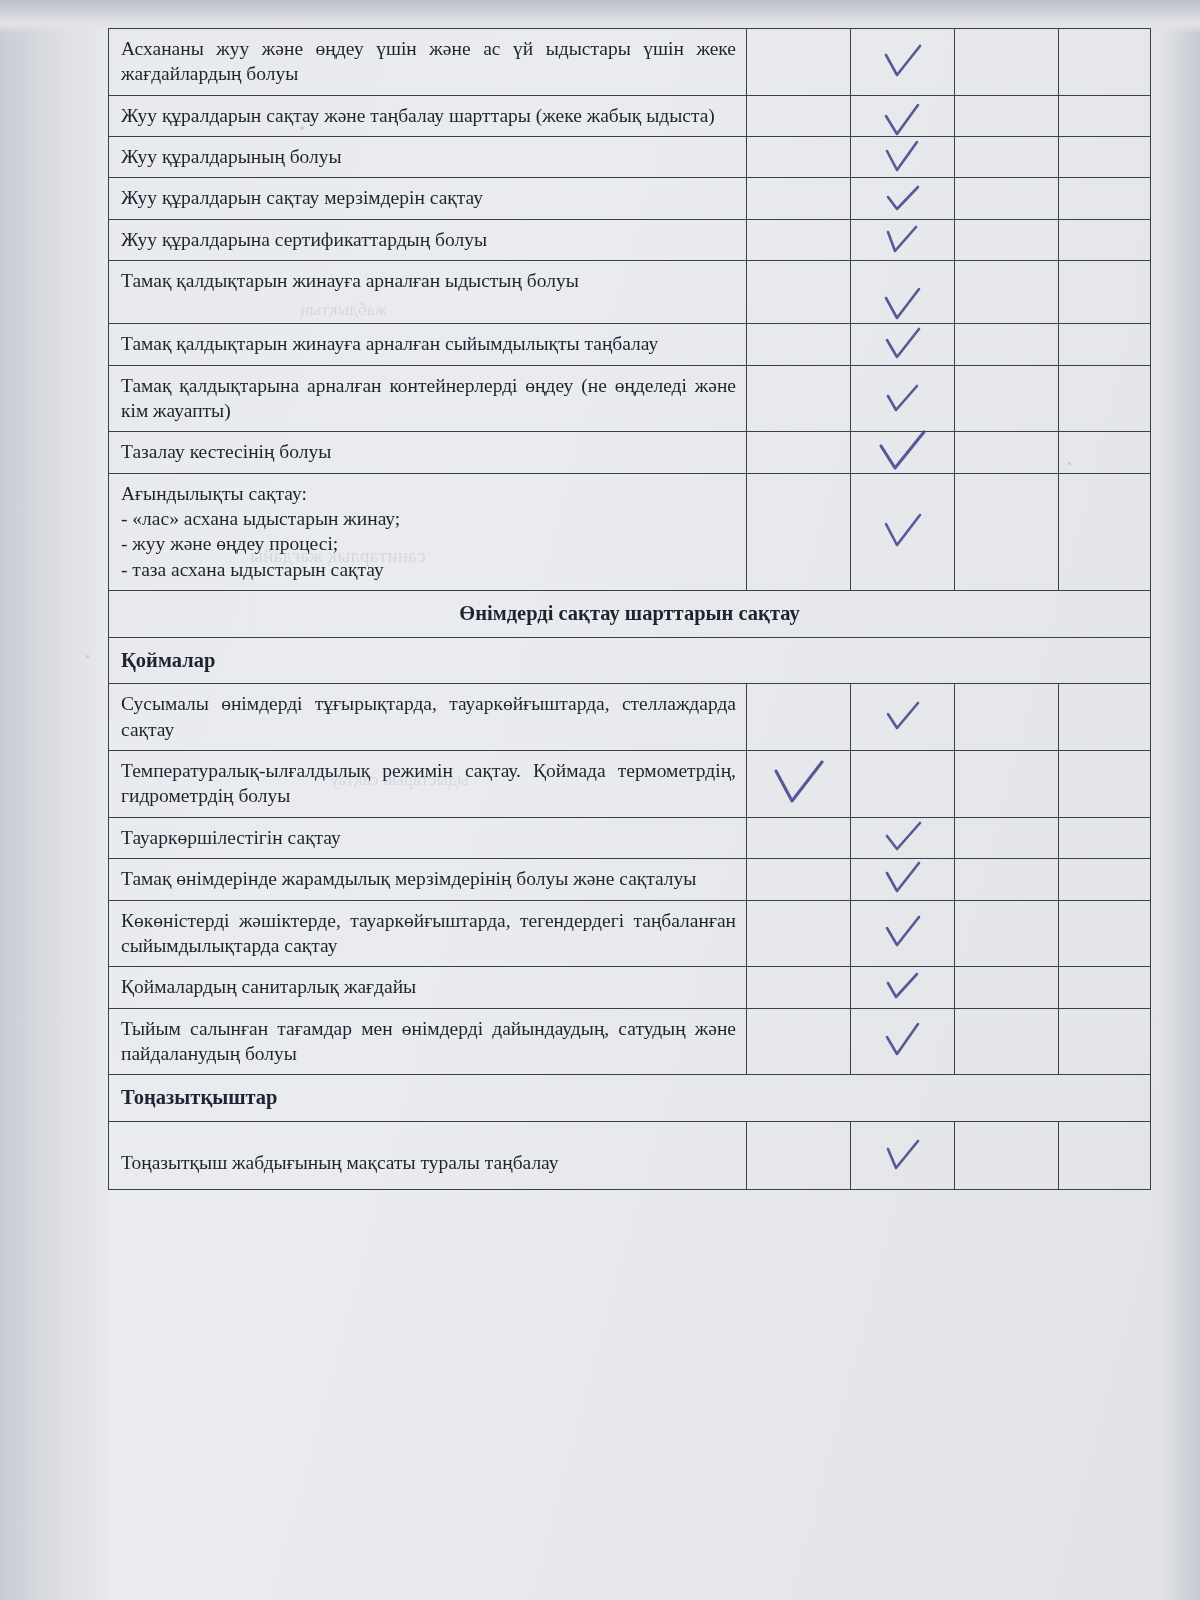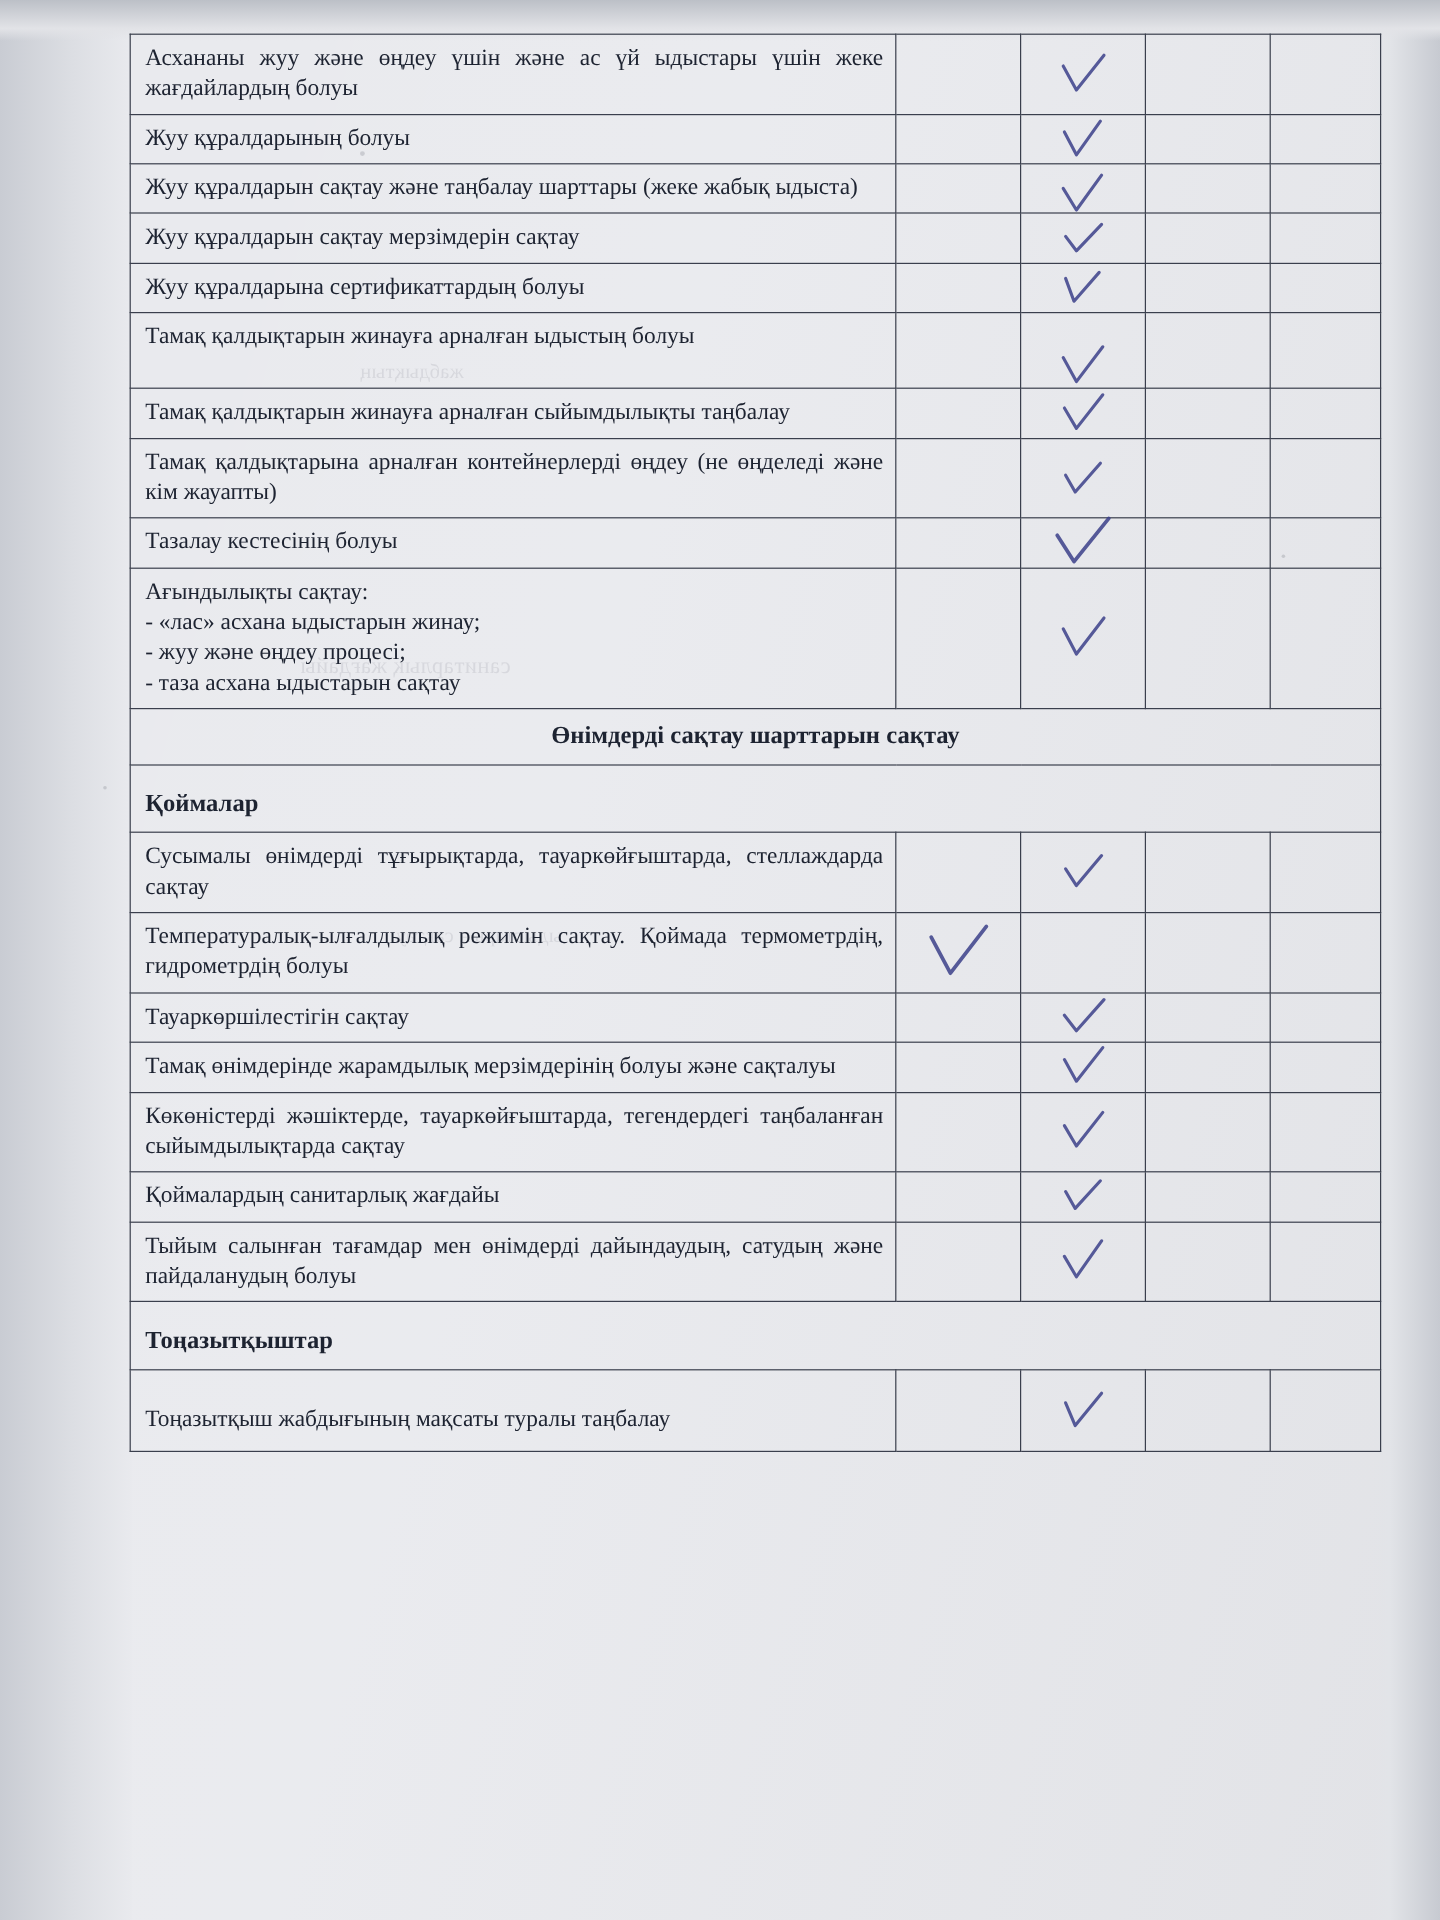--- a/index.html
+++ b/index.html
@@ -89,21 +89,21 @@
 
   tr.section td {
     text-align: center;
     font-weight: bold;
     font-size: 20.5px;
     padding: 9px 6px 10px;
   }
   tr.subsection td {
     font-weight: bold;
     font-size: 20.5px;
-    padding: 19px 10px 10px 12px;
+    padding: 9px 10px 10px 12px;
   }
 
   
   .check {
     position: absolute;
     left: 50%;
     top: 50%;
     transform: translate(-50%, -50%);
     width: 46px;
     height: 36px;
@@ -162,40 +162,40 @@
               <svg viewBox="0 0 46 36">
                   <path d="M6 11 L17 31 L40 2"></path>
                 </svg>
             </span>
           </td>
           <td class="mark"></td>
           <td class="mark"></td>
         </tr>
 
         <tr>
+          <td class="label">Жуу құралдарын сақтау және таңбалау шарттары (жеке жабық ыдыста)</td>
+          <td class="mark"></td>
+          <td class="mark">
+            <span class="check" style="top:62%;">
+              <svg viewBox="0 0 46 36">
+                  <path d="M6 13 L17 31 L38 2"></path>
+                </svg>
+            </span>
+          </td>
+          <td class="mark"></td>
+          <td class="mark"></td>
+        </tr>
+
+        <tr>
           <td class="label">Жуу құралдарының болуы</td>
           <td class="mark"></td>
           <td class="mark">
             <span class="check">
               <svg viewBox="0 0 46 36">
                   <path d="M7 12 L17 31 L37 3"></path>
-                </svg>
-            </span>
-          </td>
-          <td class="mark"></td>
-          <td class="mark"></td>
-        </tr>
-
-        <tr>
-          <td class="label">Жуу құралдарын сақтау және таңбалау шарттары (жеке жабық ыдыста)</td>
-          <td class="mark"></td>
-          <td class="mark">
-            <span class="check" style="top:62%;">
-              <svg viewBox="0 0 46 36">
-                  <path d="M6 13 L17 31 L38 2"></path>
                 </svg>
             </span>
           </td>
           <td class="mark"></td>
           <td class="mark"></td>
         </tr>
 
         <tr>
           <td class="label">Жуу құралдарын сақтау мерзімдерін сақтау</td>
           <td class="mark"></td>

